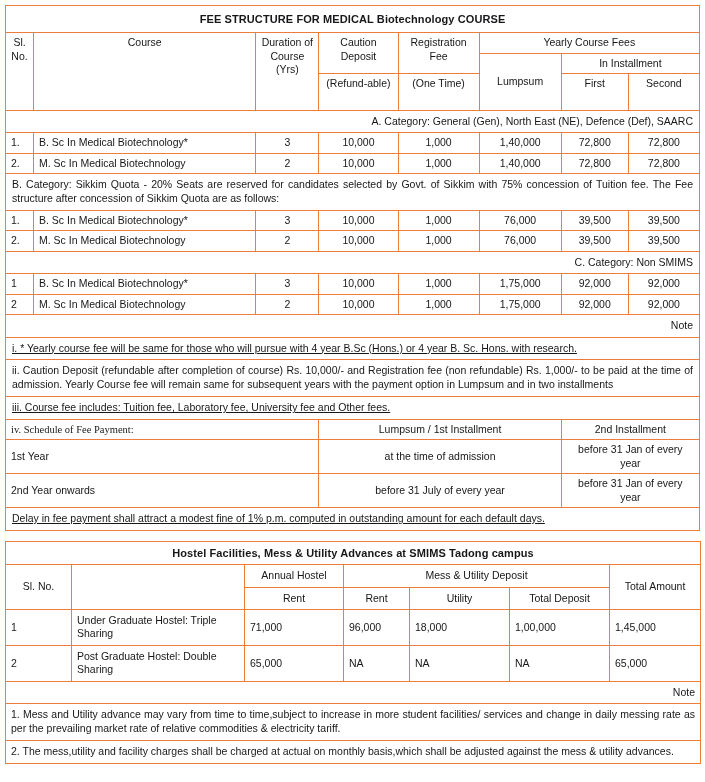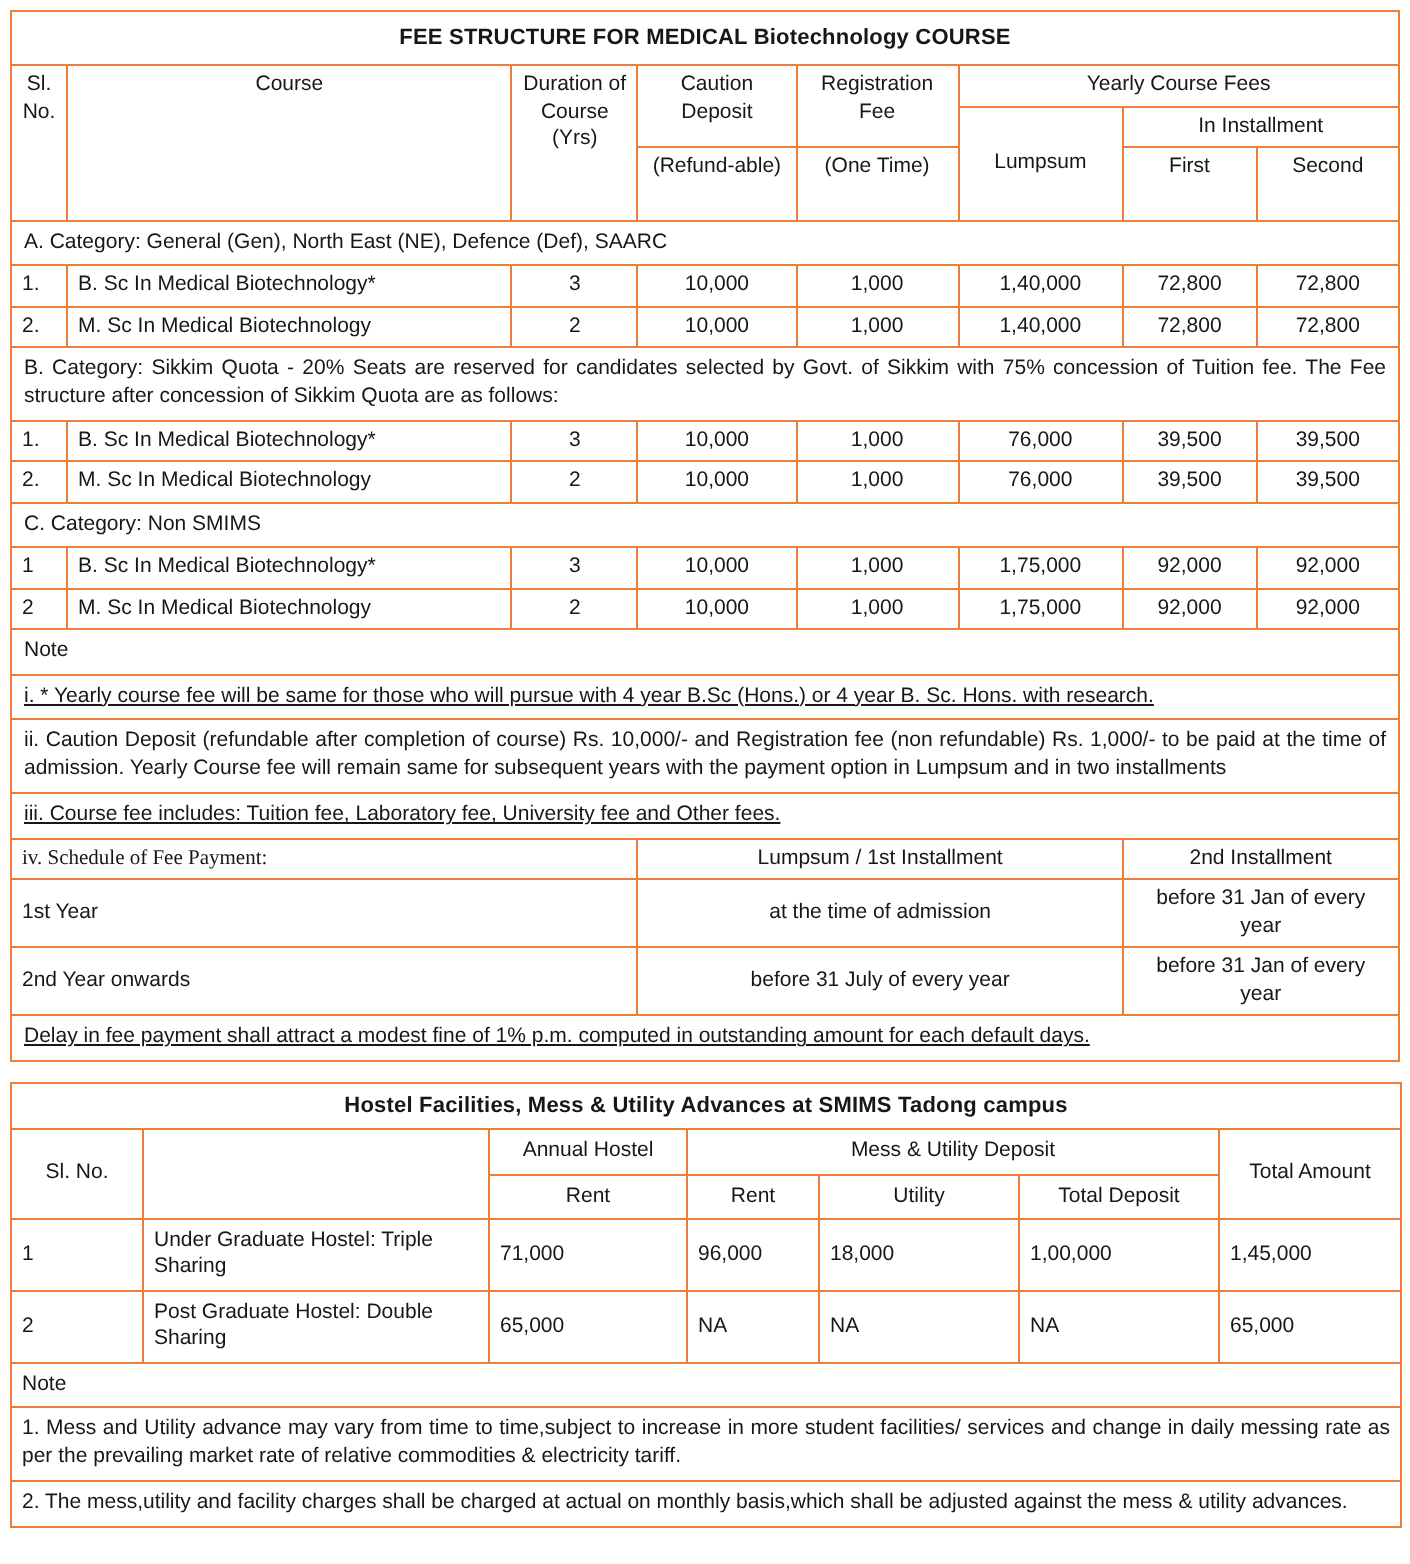--- a/index.html
+++ b/index.html
@@ -45,21 +45,21 @@
   .hdr{
     vertical-align:top;
     text-align:center;
     font-weight:400;
   }
   .c{text-align:center;}
   .l{text-align:left;}
   .vtop{vertical-align:top;font-family:Liberation Serif, serif;}
   .vmid{vertical-align:middle;}
   .cat{
-    text-align:left;
+    text-align:right;
     padding:4px 6px;
   }
   .note-para{
     text-align:left;
     padding:4px 6px;
     line-height:1.32;
     text-decoration:underline;
   }
   .justify{
     text-align:justify;

